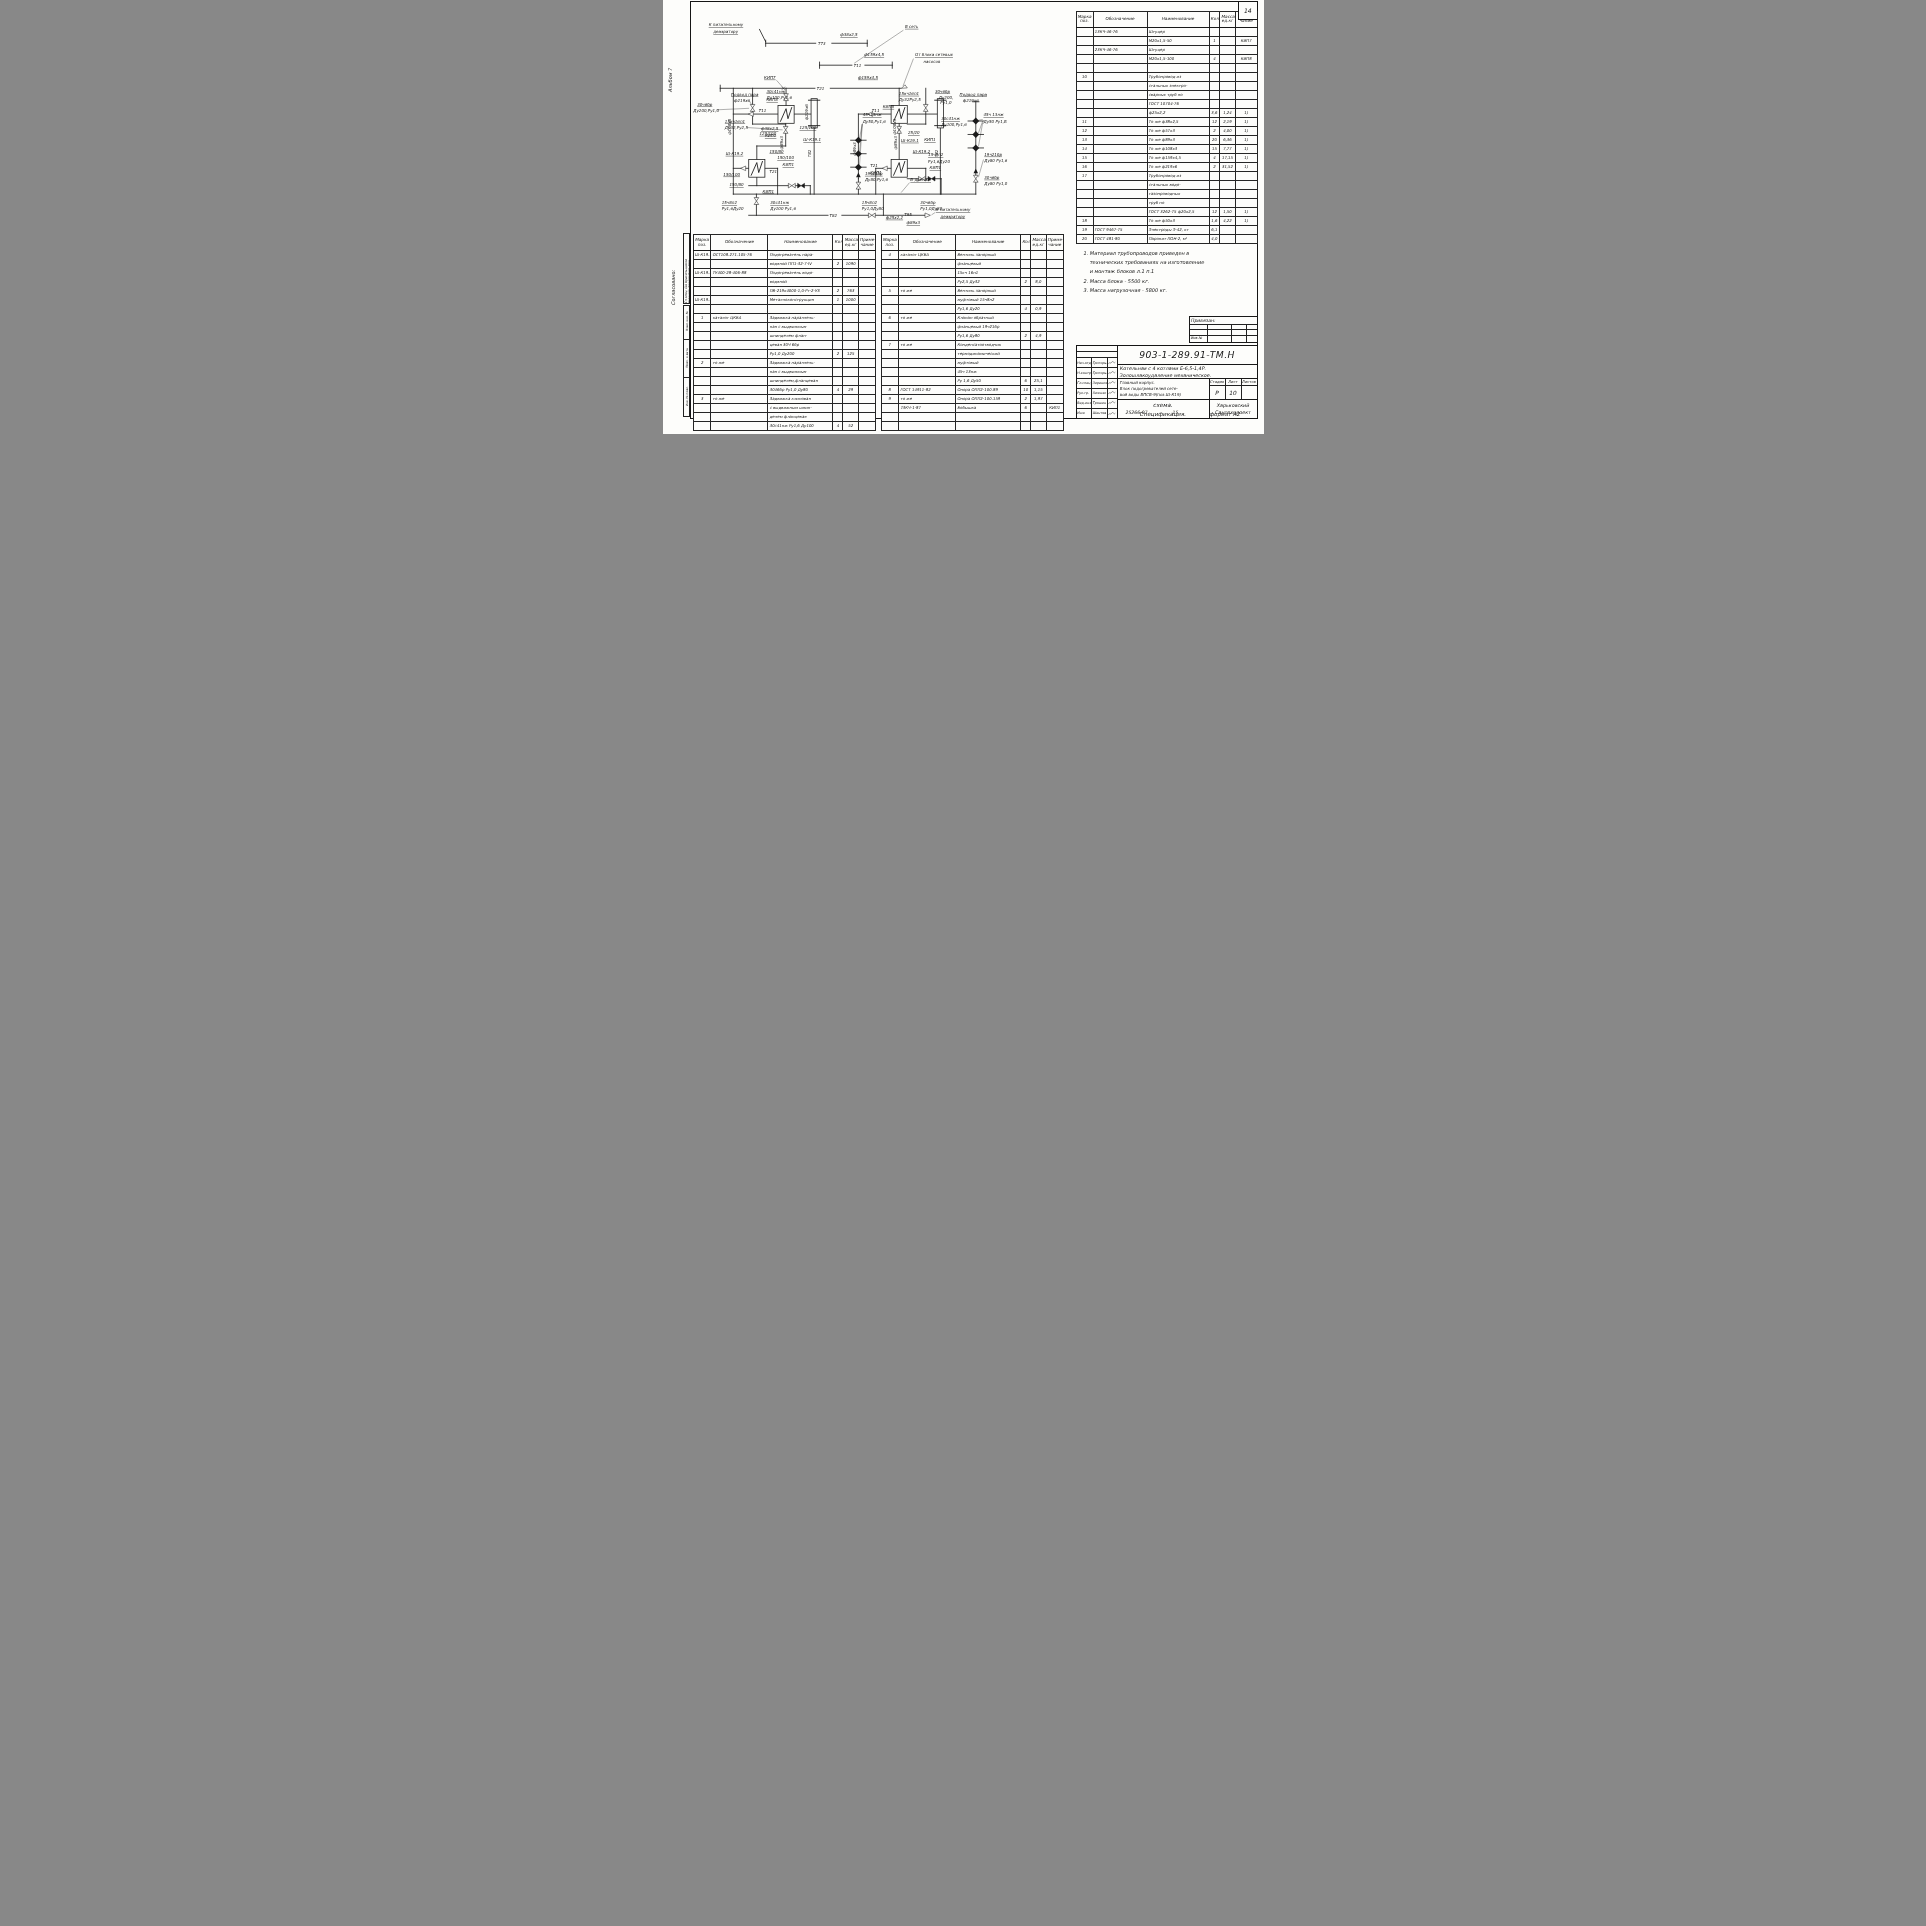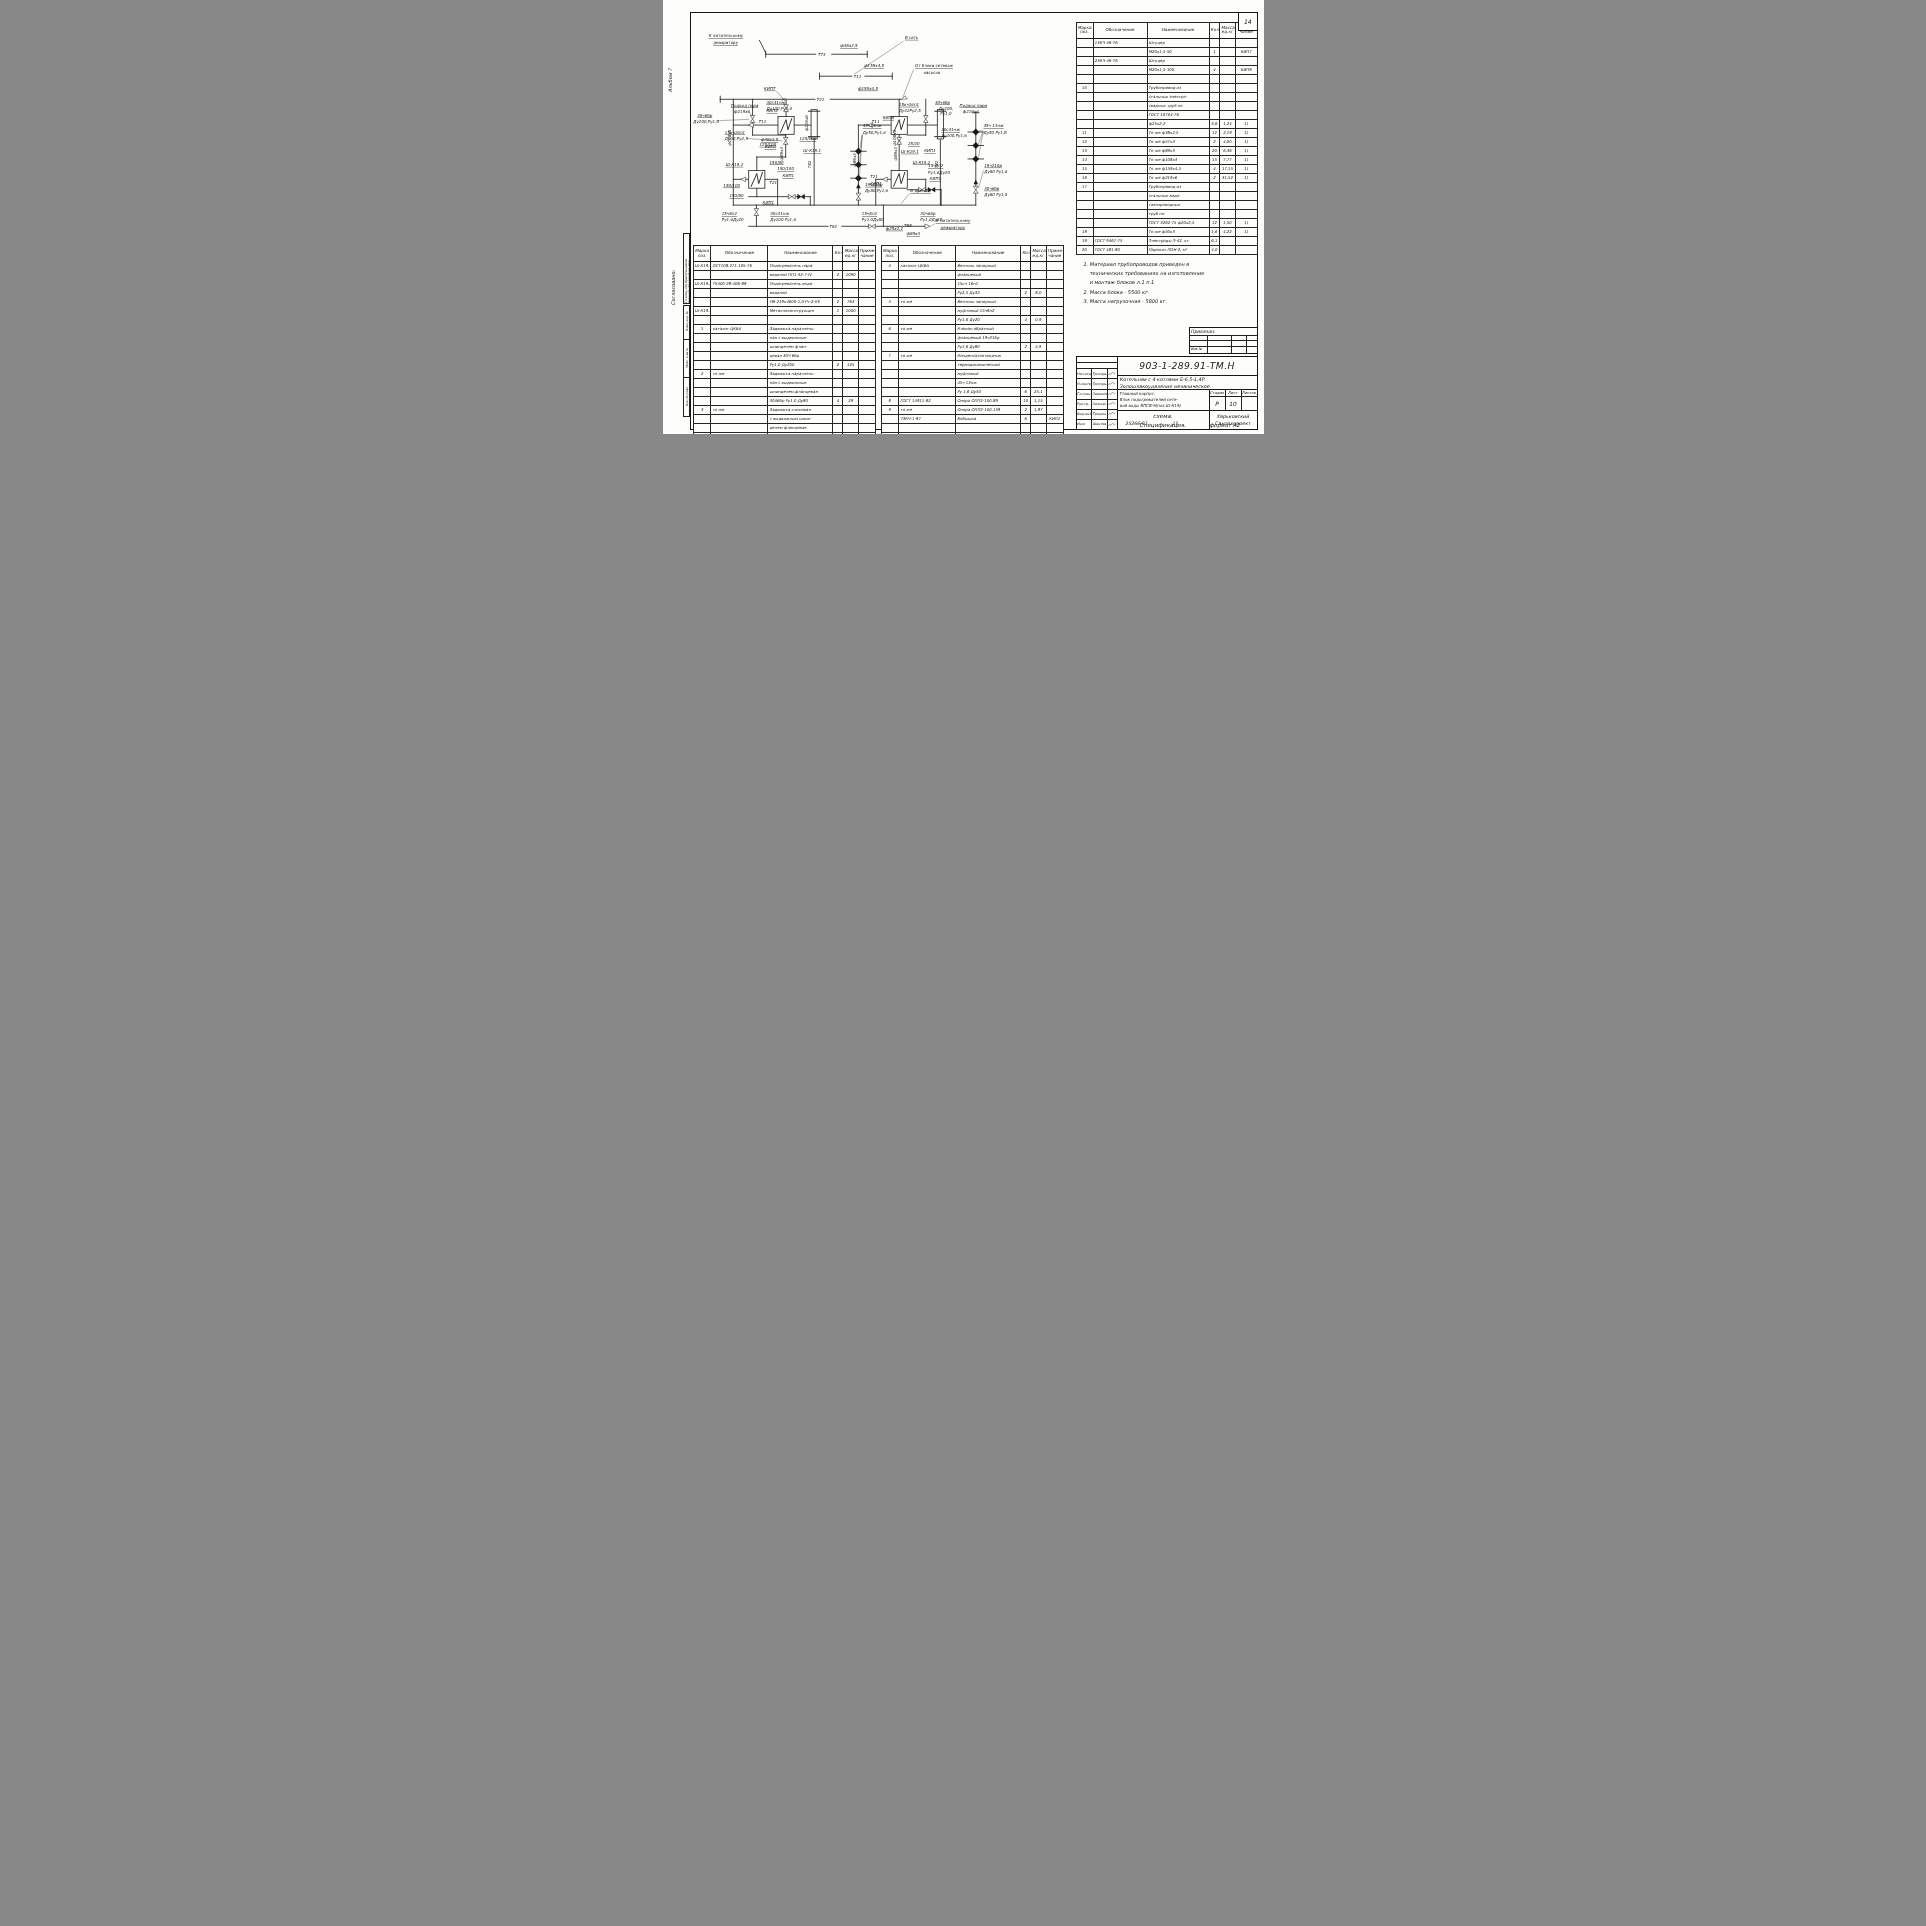--- a/index.html
+++ b/index.html
@@ -1,18 +1,18 @@
 <!DOCTYPE html>
 <html style="font-size:6.2px"><head>
 <meta charset="utf-8">
 <style>
   html,body{margin:0;padding:0;background:#888;}
   .sheet{position:relative;width:601px;height:434px;background:#fdfdfb;margin:0 auto;
          font-family:"DejaVu Sans",sans-serif;color:#161616;overflow:hidden;}
-  .frame{position:absolute;left:27px;top:12px;width:568px;height:418px;
+  .frame{position:absolute;left:27px;top:1px;width:568px;height:418px;
          border:1px solid #151515;box-sizing:border-box;}
   .rot{position:absolute;transform:rotate(-90deg);transform-origin:0 0;white-space:nowrap;}
   .hand{font-style:italic;}
   
   .shnum{position:absolute;right:0;top:0;width:17.3px;height:17px;border-left:0.8px solid #151515;
          border-bottom:0.8px solid #151515;background:#fdfdfb;z-index:6;
          display:flex;align-items:center;justify-content:center;font:italic 6.2px "DejaVu Sans";}
   
   .schem{position:absolute;left:0.8px;top:10.8px;}
   .schem .pipe path{stroke:#1b1b1b;stroke-width:2.1;fill:none;stroke-linecap:square;}

